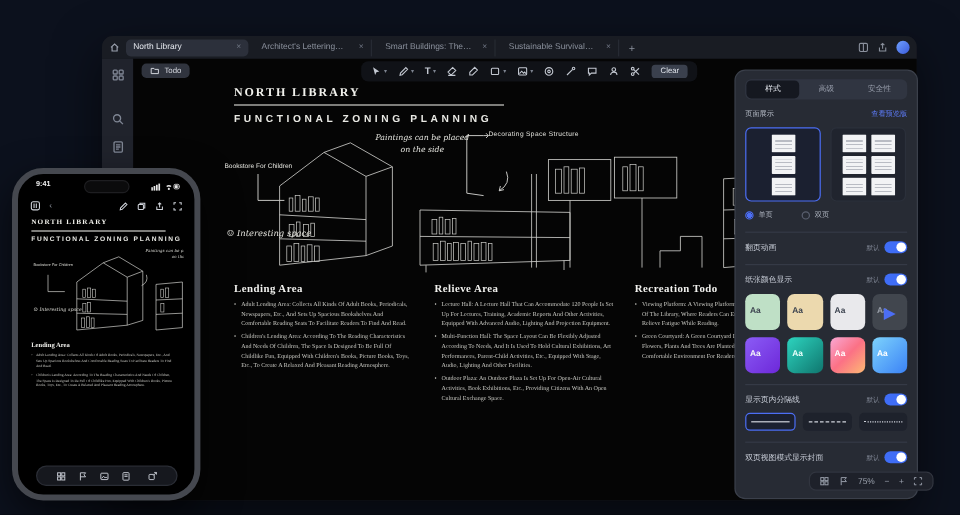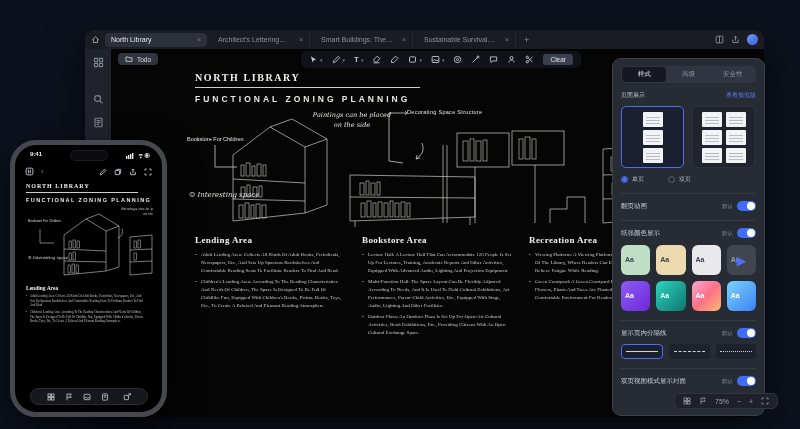--- a/index.html
+++ b/index.html
@@ -377,29 +377,29 @@
 
       <div class="cols">
         <div class="col">
           <h3>Lending Area</h3>
           <ul>
             <li>Adult Lending Area: Collects All Kinds Of Adult Books, Periodicals, Newspapers, Etc., And Sets Up Spacious Bookshelves And Comfortable Reading Seats To Facilitate Readers To Find And Read.</li>
             <li>Children's Lending Area: According To The Reading Characteristics And Needs Of Children, The Space Is Designed To Be Full Of Childlike Fun, Equipped With Children's Books, Picture Books, Toys, Etc., To Create A Relaxed And Pleasant Reading Atmosphere.</li>
           </ul>
         </div>
         <div class="col">
-          <h3>Bookstore Area</h3>
+          <h3>Relieve Area</h3>
           <ul>
             <li>Lecture Hall: A Lecture Hall That Can Accommodate 120 People Is Set Up For Lectures, Training, Academic Reports And Other Activities, Equipped With Advanced Audio, Lighting And Projection Equipment.</li>
             <li>Multi-Function Hall: The Space Layout Can Be Flexibly Adjusted According To Needs, And It Is Used To Hold Cultural Exhibitions, Art Performances, Parent-Child Activities, Etc., Equipped With Stage, Audio, Lighting And Other Facilities.</li>
             <li>Outdoor Plaza: An Outdoor Plaza Is Set Up For Open-Air Cultural Activities, Book Exhibitions, Etc., Providing Citizens With An Open Cultural Exchange Space.</li>
           </ul>
         </div>
         <div class="col">
-          <h3>Recreation Area</h3>
+          <h3>Recreation Todo</h3>
           <ul>
             <li>Viewing Platform: A Viewing Platform Is Set Up On The Upper Floors Of The Library, Where Readers Can Enjoy The Beautiful Scenery And Relieve Fatigue While Reading.</li>
             <li>Green Courtyard: A Green Courtyard Is Set Up In The Library, Where Flowers, Plants And Trees Are Planted To Create A Quiet And Comfortable Environment For Readers To Rest.</li>
           </ul>
         </div>
       </div>
 
     </div>
   </div>
 </div>

